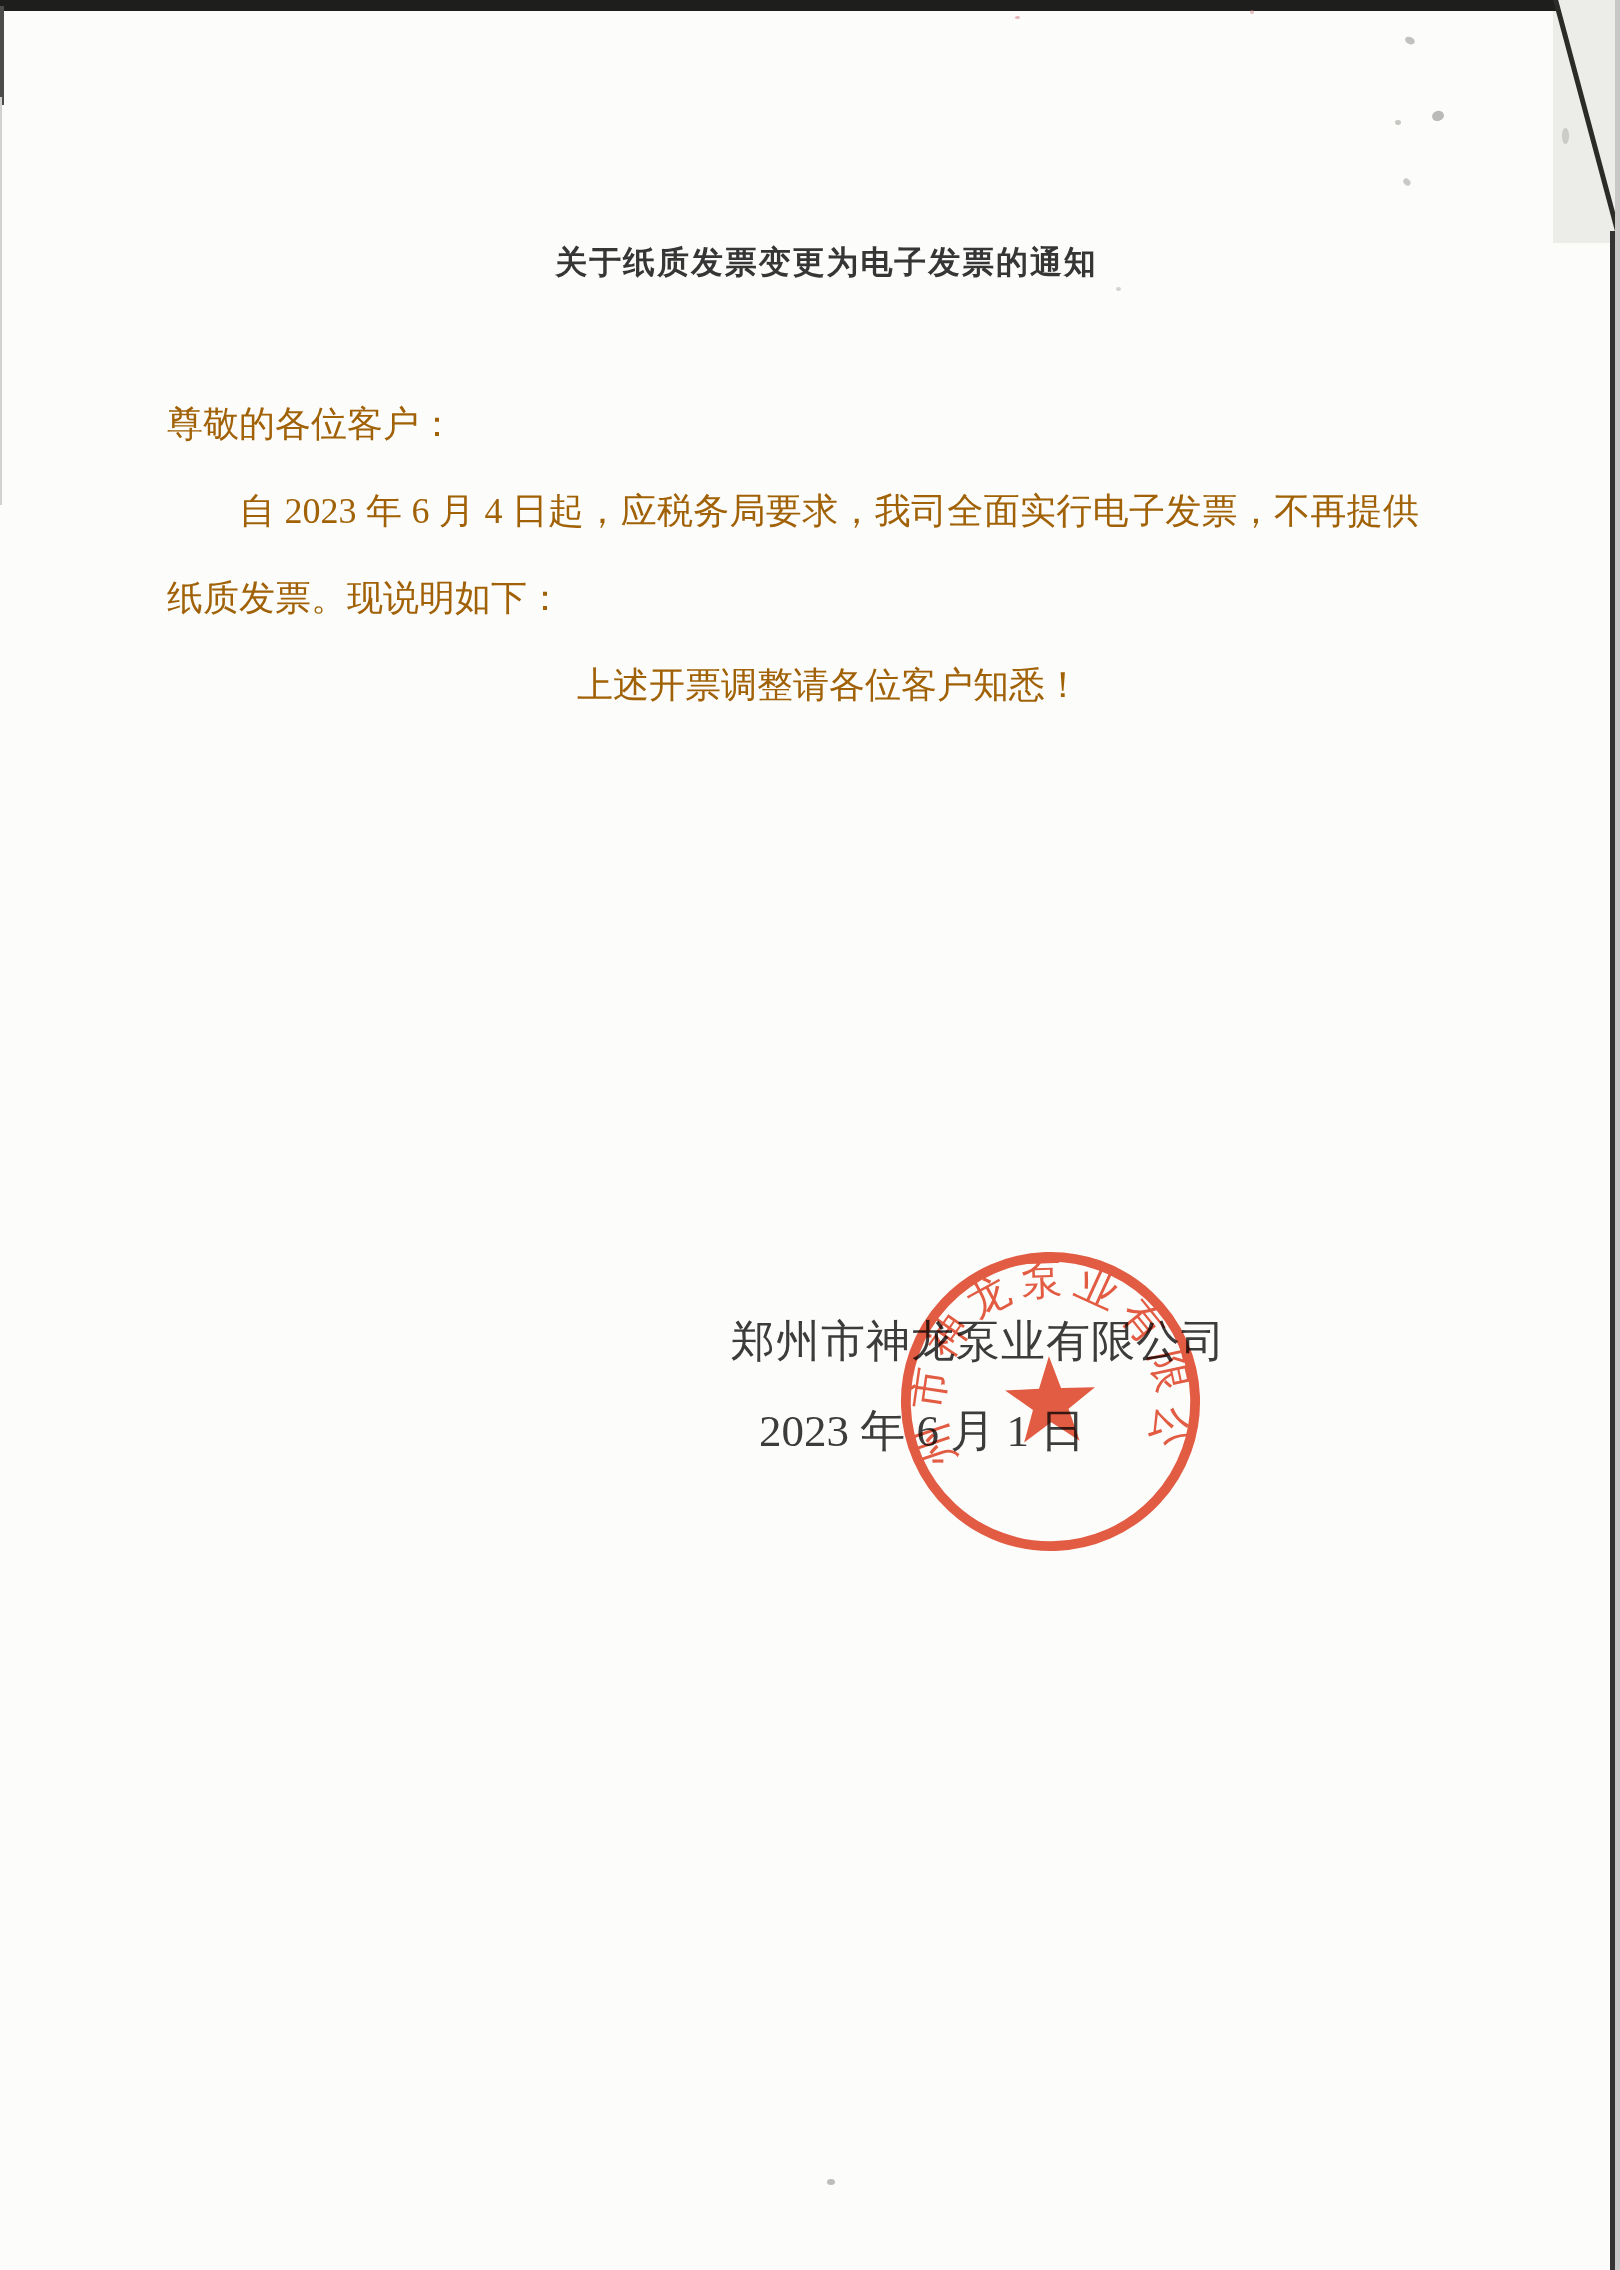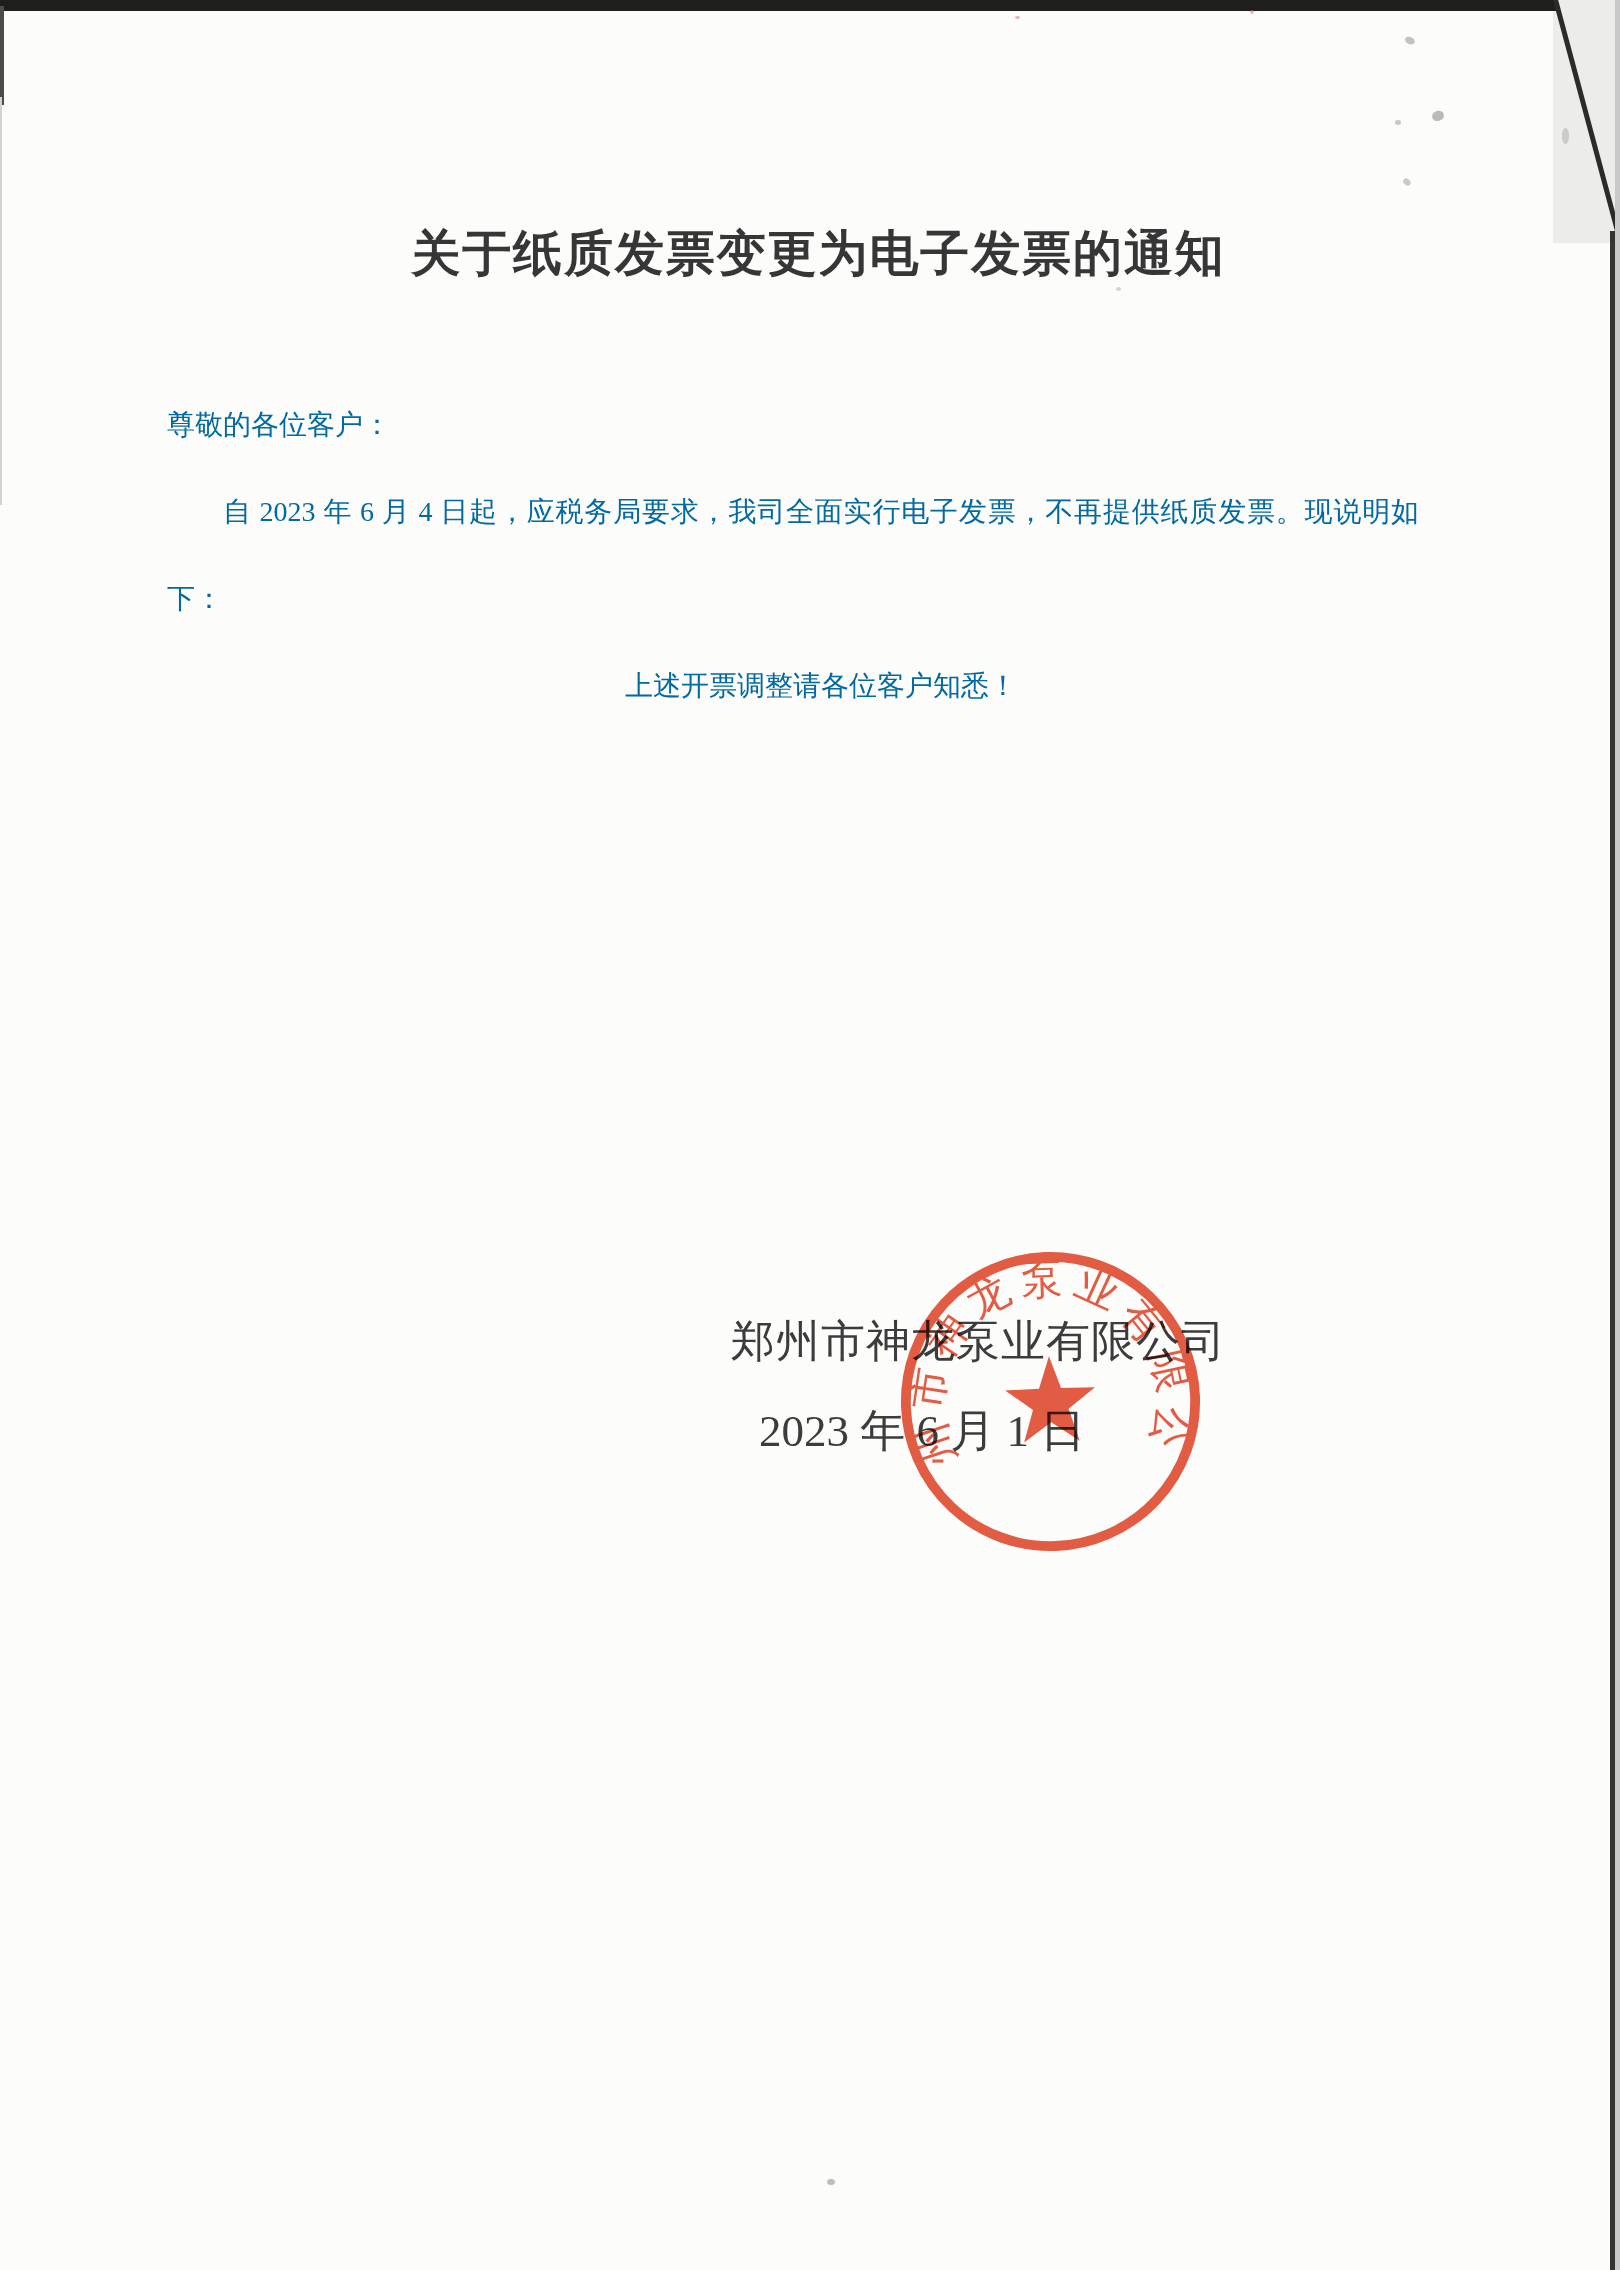--- a/index.html
+++ b/index.html
@@ -24,27 +24,27 @@
   .s3{left:1395px;top:120px;width:5.8px;height:4.9px;background:#9a9a98;opacity:.55;}
   .s4{left:1403px;top:179px;width:7.8px;height:5.8px;background:#969694;opacity:.5;transform:rotate(40deg);}
   .s5{left:1562px;top:128px;width:6.8px;height:15.5px;background:#aaaaa8;opacity:.5;}
   .s6{left:827px;top:2179px;width:7.8px;height:5.8px;background:#88888a;opacity:.55;}
   .s7{left:1015px;top:15.5px;width:4.9px;height:3.9px;background:#d98a8a;opacity:.6;}
   .s8{left:1250px;top:9.7px;width:3.9px;height:3.9px;background:#cc8484;opacity:.5;}
   .s9{left:1116px;top:287px;width:4.9px;height:3.9px;background:#b8b8b6;opacity:.6;}
 
   
   .doc-title{
-    position:absolute;left:165px;top:212px;width:1291px;margin:8px;
-    font-size:49px;line-height:68px;font-weight:bold;letter-spacing:1.9px;
+    position:absolute;left:165px;top:212px;width:1291px;margin:16px;
+    font-size:32px;line-height:68px;font-weight:bold;letter-spacing:1.9px;
     text-align:center;color:#363636;
   }
   .letter-body{
     position:absolute;left:167px;top:381px;width:1252px;
-    font-size:28px;line-height:87px;color:#0369a1;
+    font-size:36px;line-height:87px;color:#a16207;
   }
   .letter-body p{margin:0;text-align:justify;}
   .letter-body p.salutation{text-indent:0;text-align:left;}
   .letter-body p.para{text-indent:2em;}
   .letter-body p.para:last-child{text-align:center;}
   .sig-company{position:absolute;left:731px;top:1312px;font-size:44px;letter-spacing:1px;color:#3c3c3c;}
   .sig-date{position:absolute;left:753px;top:1401px;font-size:45px;color:#3c3c3c;margin-left:6px;}
 
   
   .seal{

